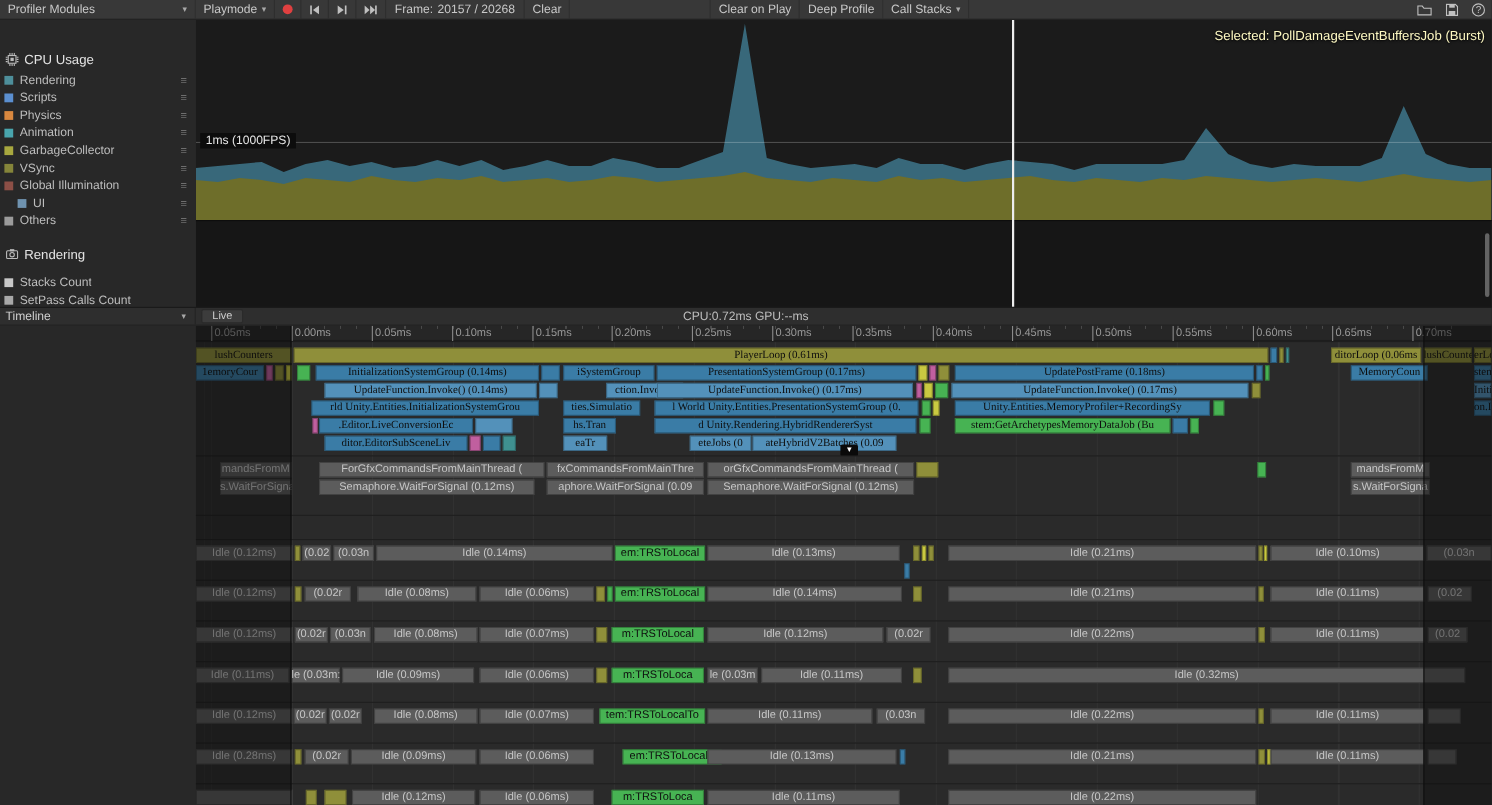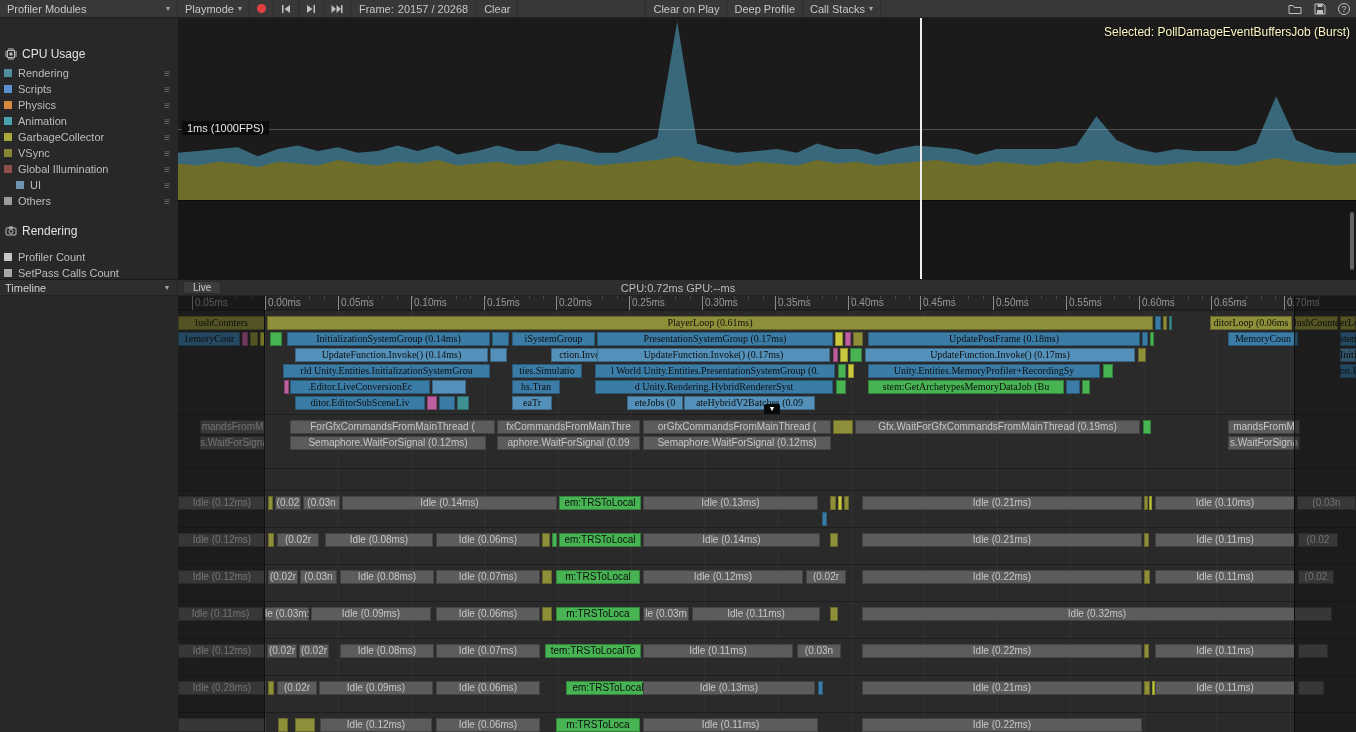--- a/index.html
+++ b/index.html
@@ -216,21 +216,21 @@
           <svg width="12" height="12" viewBox="0 0 12 12">
             <rect x="1" y="3" width="10" height="7" rx="1" fill="none" stroke="#bbb"></rect>
             <circle cx="6" cy="6.5" r="2" fill="none" stroke="#bbb"></circle>
             <rect x="4" y="1.5" width="4" height="2" fill="#bbb"></rect>
           </svg>
         </span>
         <span>Rendering</span>
       </div>
       <div class="legend-item" style="top: 231px;">
         <span class="legend-color" style="background:#c8c8c8"></span>
-        <span class="legend-label">Profiler Count</span>
+        <span class="legend-label">Stacks Count</span>
       </div>
       <div class="legend-item" style="top: 247px;">
         <span class="legend-color" style="background:#a8a8a8"></span>
         <span class="legend-label">SetPass Calls Count</span>
       </div>
       <div class="legend-item" style="top: 263px;">
         <span class="legend-color" style="background:#e0e0e0"></span>
         <span class="legend-label">Triangles Count</span>
       </div>
     </div>
@@ -382,21 +382,20 @@
         </div>
       </div>
       <div class="thread-section" style="height: 54px;">
         <div class="thread-label" style="padding-left: 16px;"><span>Render Thread</span></div>
         <div class="thread-content">
           <div class="span light-text" style="left: 22px; width: 65px; top: 5px; background: rgb(92, 92, 92);">mandsFromM</div>
           <div class="span light-text" style="left: 112px; width: 205px; top: 5px; background: rgb(92, 92, 92);">ForGfxCommandsFromMainThread (</div>
           <div class="span light-text" style="left: 319px; width: 143px; top: 5px; background: rgb(92, 92, 92);">fxCommandsFromMainThre</div>
           <div class="span light-text" style="left: 465px; width: 188px; top: 5px; background: rgb(92, 92, 92);">orGfxCommandsFromMainThread (</div>
           <div class="span" style="left: 655px; width: 20px; top: 5px; background: rgb(143, 143, 58);"></div>
-          <div class="span light-text" style="left: 677px; width: 285px; top: 5px; background: rgb(92, 92, 92);">Gfx.WaitForGfxCommandsFromMainThread (0.19ms)</div>
           <div class="span" style="left: 965px; width: 8px; top: 5px; background: rgb(71, 179, 83);"></div>
           <div class="span light-text" style="left: 1050px; width: 72px; top: 5px; background: rgb(92, 92, 92);">mandsFromM</div>
           <div class="span light-text" style="left: 22px; width: 65px; top: 21px; background: rgb(92, 92, 92);">s.WaitForSigna</div>
           <div class="span light-text" style="left: 112px; width: 196px; top: 21px; background: rgb(92, 92, 92);">Semaphore.WaitForSignal (0.12ms)</div>
           <div class="span light-text" style="left: 319px; width: 143px; top: 21px; background: rgb(92, 92, 92);">aphore.WaitForSignal (0.09</div>
           <div class="span light-text" style="left: 465px; width: 188px; top: 21px; background: rgb(92, 92, 92);">Semaphore.WaitForSignal (0.12ms)</div>
           <div class="span light-text" style="left: 1050px; width: 72px; top: 21px; background: rgb(92, 92, 92);">s.WaitForSigna</div>
         </div>
       </div>
       <div class="thread-section" style="height: 22px;">

